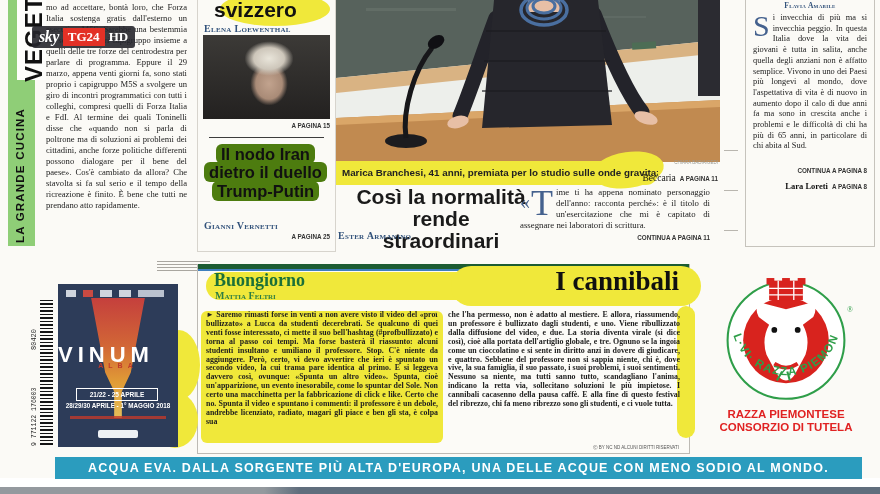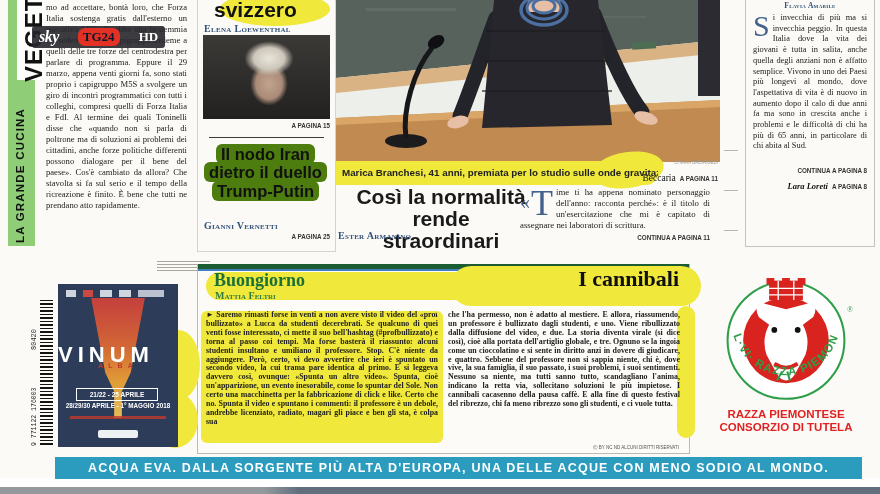--- a/index.html
+++ b/index.html
@@ -17,21 +17,21 @@
   .vrot{transform:rotate(-90deg);transform-origin:0 0;position:absolute;white-space:nowrap;}
   .dropcap{float:left;color:#44618e;font-weight:400;}
   .just{text-align:justify;}
   
   .green-strip{position:absolute;left:8px;top:0;width:27px;height:246px;background:#8fce77;}
   .veget-box{position:absolute;left:17px;top:0;width:29px;height:80px;background:#fdfdfb;z-index:2;}
   
   .skylogo{position:absolute;left:32px;top:26px;height:22px;display:flex;align-items:center;
     background:rgba(38,38,44,.9);border-radius:3px;padding:0 7px;z-index:5;}
   .skylogo .sky{color:#fff;font-weight:700;font-style:italic;font-size:16px;letter-spacing:-.5px;}
-  .skylogo .tg{background:#e33126;color:#0f172a;font-weight:700;font-size:13px;padding:1px 5px;margin:0 19px;border-radius:7px;}
+  .skylogo .tg{background:#e33126;color:#ffffff;font-weight:700;font-size:13px;padding:1px 5px;margin:0 4px;}
   .skylogo .hd{color:#fff;font-weight:700;font-size:13px;}
   
   .midbox{position:absolute;left:197px;top:0;width:137px;height:251px;
     border:1px solid #d7d4cd;border-top:none;background:#fbfaf6;}
   .rightbox{position:absolute;left:745px;top:-6px;width:130px;height:253px;
     border:1px solid #c6c3bc;background:#fbfaf6;padding:0 7px;box-sizing:border-box;}
   .bbox{position:absolute;left:197px;top:264px;width:493px;height:190px;
     border:1px solid #bdbab4;border-top:none;background:#fcfbf7;box-sizing:border-box;}
   .bbox-bar-green{height:5px;background:#1c5c32;}
   .bbox-bar-blue{height:2px;background:#3f7fbe;}
@@ -131,21 +131,21 @@
   <div class="pagenote" style="text-align:right;margin-top:1px;">CONTINUA A PAGINA 11</div>
 </div>
 
 <div class="rightbox">
   <div class="byline" style="margin-top:6px;font-size:7.5px;text-align:center;">Flavia Amabile</div>
   <div class="just" style="margin-top:3px;font-size:8.4px;line-height:10.7px;color:#222;height:152px;overflow:hidden;">
     <span class="dropcap" style="font-size:30px;line-height:26px;margin-right:3px;">S</span><span>i invecchia di più ma si invecchia peggio. In questa Italia dove la vita dei giovani è tutta in salita, anche quella degli anziani non è affatto semplice. Vivono in uno dei Paesi più longevi al mondo, dove l'aspettativa di vita è di nuovo in aumento dopo il calo di due anni fa ma sono in crescita anche i problemi e le difficoltà di chi ha più di 65 anni, in particolare di chi abita al Sud.</span>
   </div>
   <div class="pagenote" style="text-align:right;margin-top:2px;">CONTINUA A PAGINA 8</div>
   <div style="text-align:right;margin-top:1px;white-space:nowrap;">
-    <span style="font-weight:700;font-size:8.5px;color:#111;font-style:italic;">Lara Loreti</span>
+    <span style="font-weight:700;font-size:8.5px;color:#111;">Lara Loreti</span>
     <span class="pagenote">A PAGINA 8</span>
   </div>
 </div>
 <div class="fragline" style="left:724px;top:150px;"></div>
 <div class="fragline" style="left:724px;top:190px;"></div>
 <div class="fragline" style="left:724px;top:230px;"></div>
 
 <div class="abs" style="left:157px;top:261px;width:53px;height:11px;
      background:repeating-linear-gradient(to bottom,#a9a6a0 0 1px,transparent 1px 3px);"></div>
 
@@ -175,21 +175,21 @@
 <div class="blob" style="left:152px;top:392px;width:46px;height:56px;"></div>
 
 <div class="bbox">
   <div class="bbox-bar-green"></div>
   <div class="bbox-bar-blue"></div>
   <div class="blob" style="left:8px;top:8px;width:280px;height:28px;border-radius:14px;"></div>
   <div class="blob" style="right:-12px;top:2px;width:250px;height:40px;border-radius:20px;"></div>
   <div class="blob" style="right:-6px;top:42px;width:18px;height:132px;border-radius:9px;"></div>
   <div class="abs z1" style="left:16px;top:6px;font-size:18px;font-weight:700;color:#1b7038;">Buongiorno</div>
   <div class="abs z1" style="left:17px;top:26px;font-variant:small-caps;font-weight:700;font-size:10px;color:#2e7d43;">Mattia Feltri</div>
-  <div class="abs z1" style="right:10px;top:2px;font-size:22px;font-weight:700;color:#101010;">I cannibali</div>
+  <div class="abs z1" style="right:10px;top:2px;font-size:27px;font-weight:700;color:#101010;">I cannibali</div>
   <div class="bcols" style="margin-top:40px;">
     <div class="bcol hl-col">► Saremo rimasti forse in venti a non avere visto il video del «prof bullizzato» a Lucca da studenti decerebrati. Se qualcuno di quei venti fosse interessato, ci mette il suo bell'hashtag (#profbullizzato) e torna al passo coi tempi. Ma forse basterà il riassunto: alcuni studenti insultano e umiliano il professore. Stop. C'è niente da aggiungere. Però, certo, vi devo avvertire che ieri è spuntato un secondo video, la cui trama pare identica al primo. E si leggeva davvero così, ovunque: «Spunta un altro video». Spunta, cioè un'apparizione, un evento inesorabile, come lo spuntar del Sole. Non certo una macchinetta per la fabbricazione di click e like. Certo che no. Spunta il video e spuntano i commenti: il professore è un debole, andrebbe licenziato, radiato, magari gli piace e ben gli sta, è colpa sua</div>
     <div class="bcol">che l'ha permesso, non è adatto al mestiere. E allora, riassumendo, un professore è bullizzato dagli studenti, e uno. Viene ribullizzato dalla diffusione del video, e due. La storia diventa virale (si dice così), cioè alla portata dell'artiglio globale, e tre. Ognuno se la ingoia come un cioccolatino e si sente in diritto anzi in dovere di giudicare, e quattro. Sebbene del professore non si sappia niente, chi è, dove vive, la sua famiglia, il suo passato, i suoi problemi, i suoi sentimenti. Nessuno sa niente, ma tutti sanno tutto, scandagliano l'anima, indicano la retta via, sollecitano soluzioni le più impietose. I cannibali cacasenno della pausa caffè. E alla fine di questo festival del ribrezzo, chi fa meno ribrezzo sono gli studenti, e ci vuole tutta.</div>
   </div>
   <div class="abs sans" style="right:10px;bottom:3px;font-size:4.5px;color:#555;">Ⓒ BY NC ND ALCUNI DIRITTI RISERVATI</div>
 </div>
 
 <svg class="abs" style="left:712px;top:278px;" width="148" height="126" viewBox="0 0 114 97">
   <circle cx="57" cy="48" r="46" fill="#fff"></circle>
   <circle cx="57" cy="48" r="45" fill="none" stroke="#2f9e49" stroke-width="1.6"></circle>

